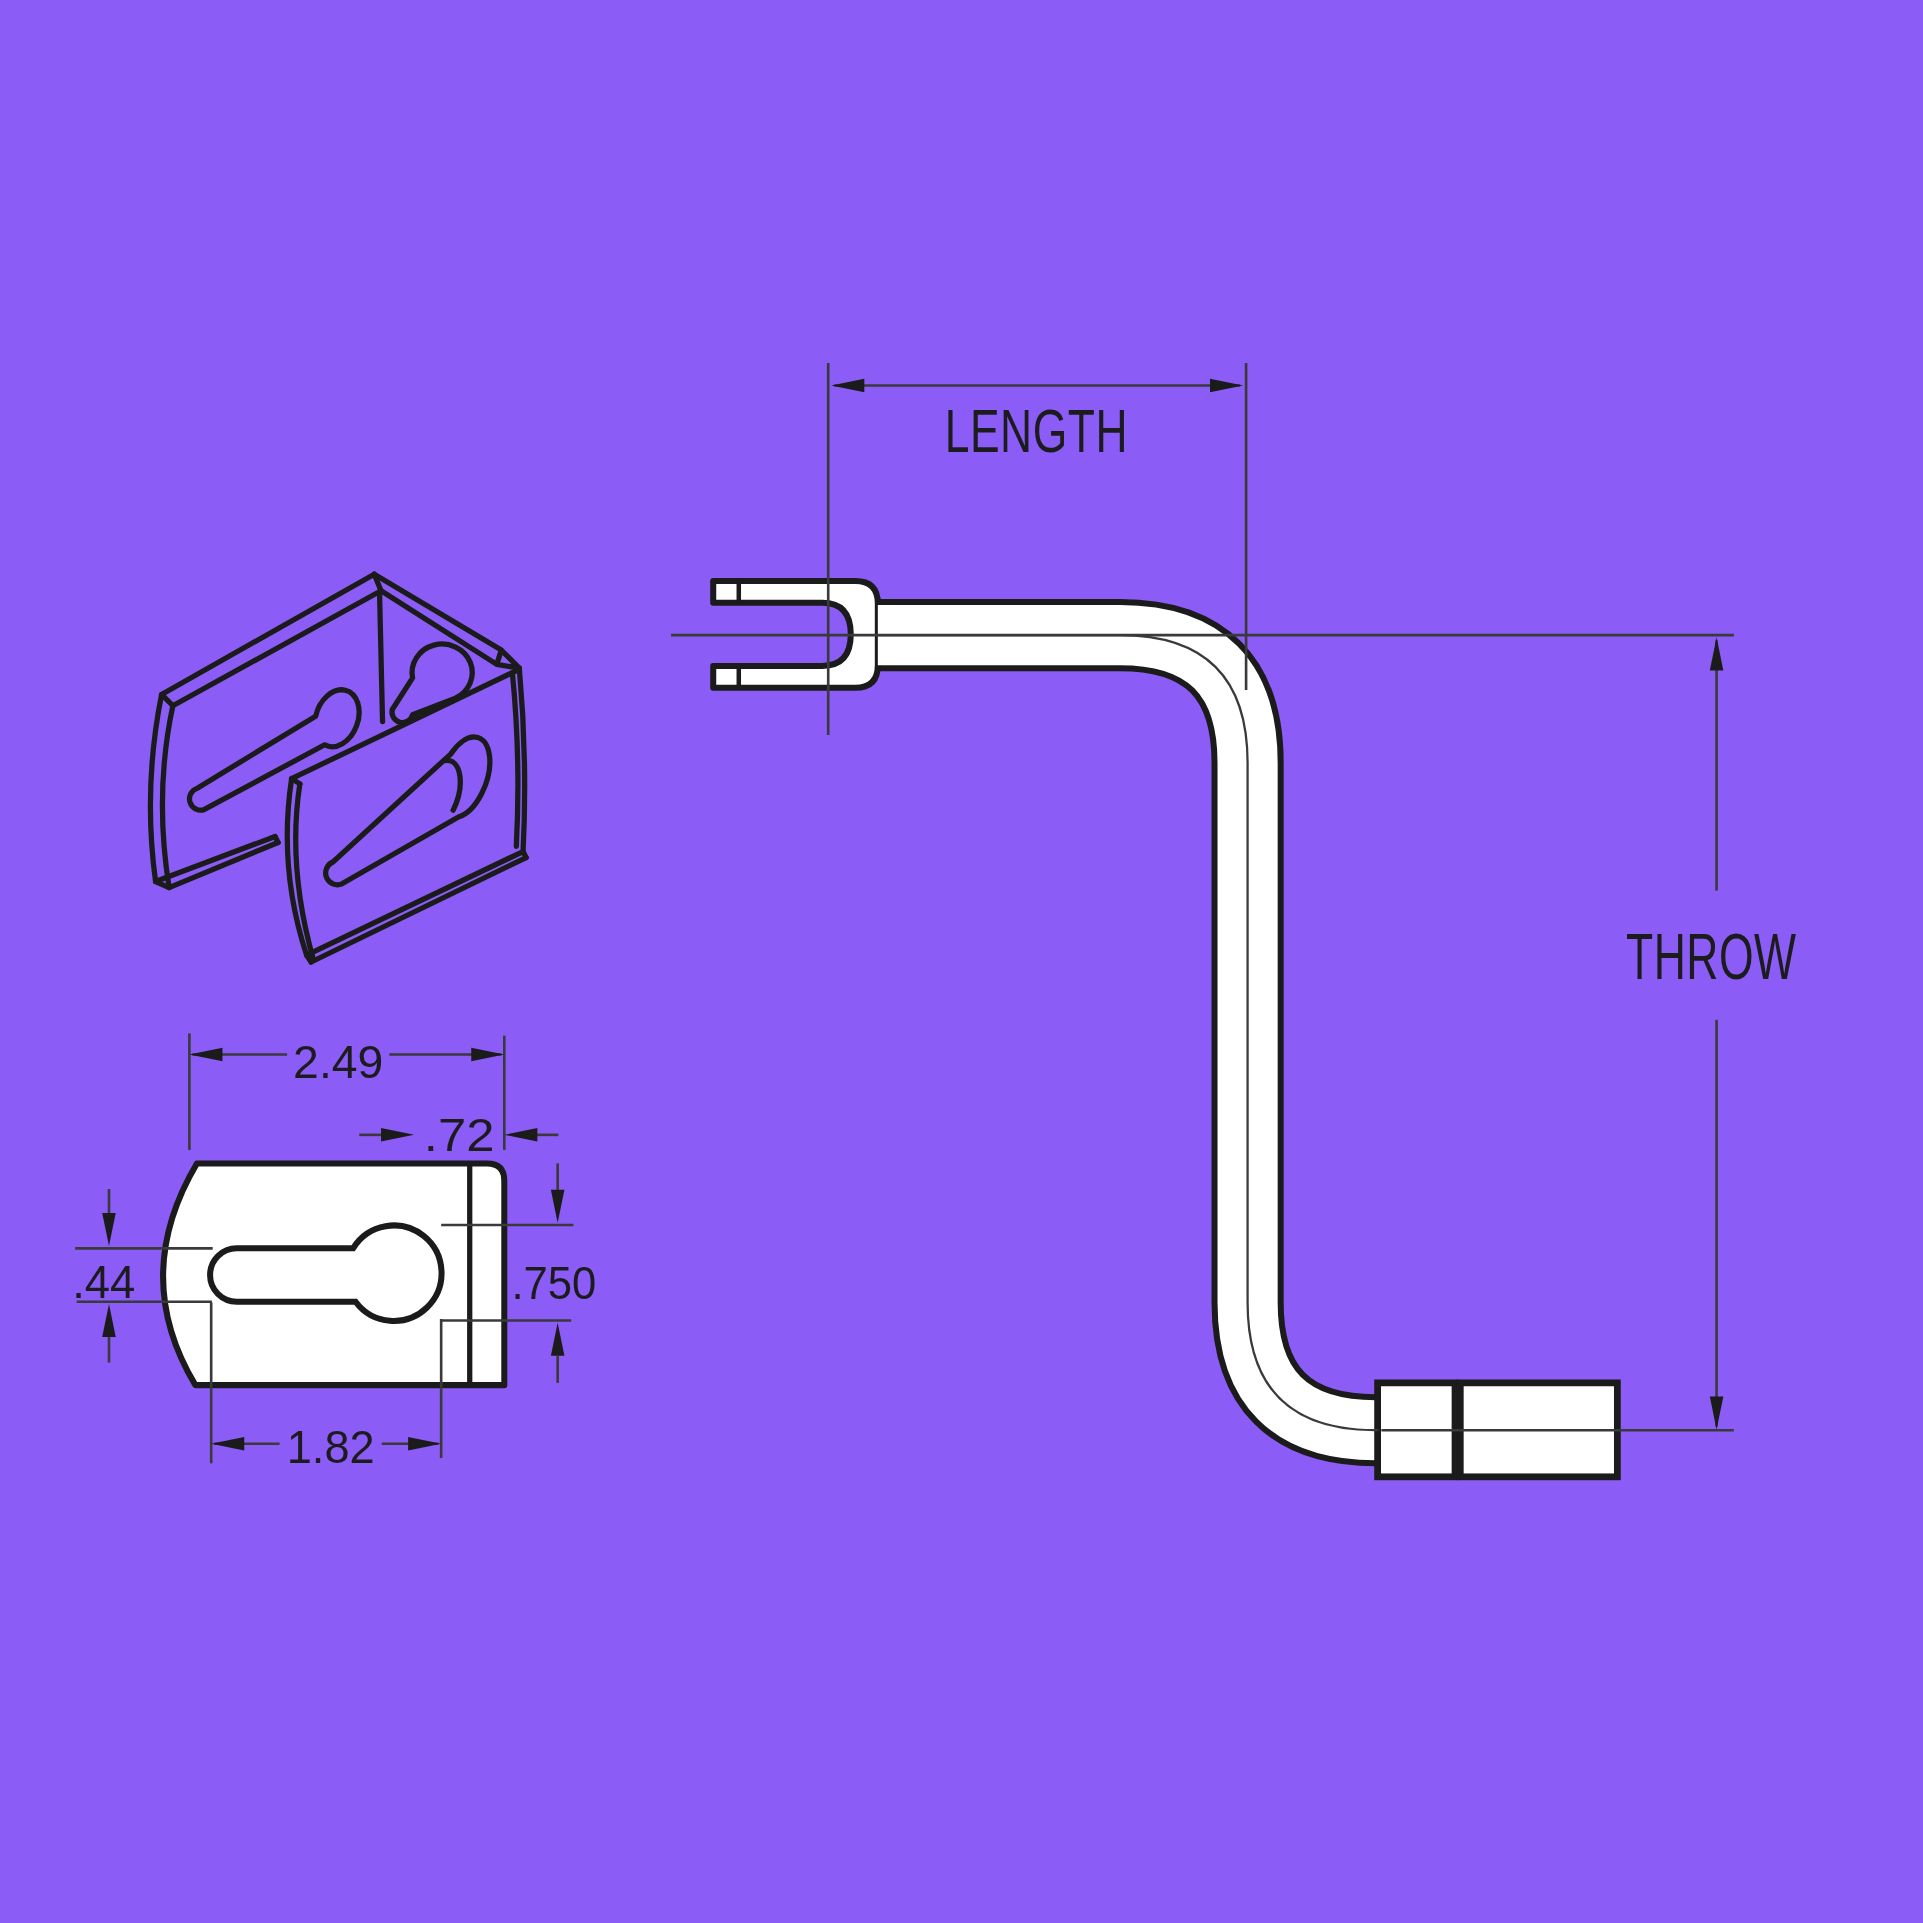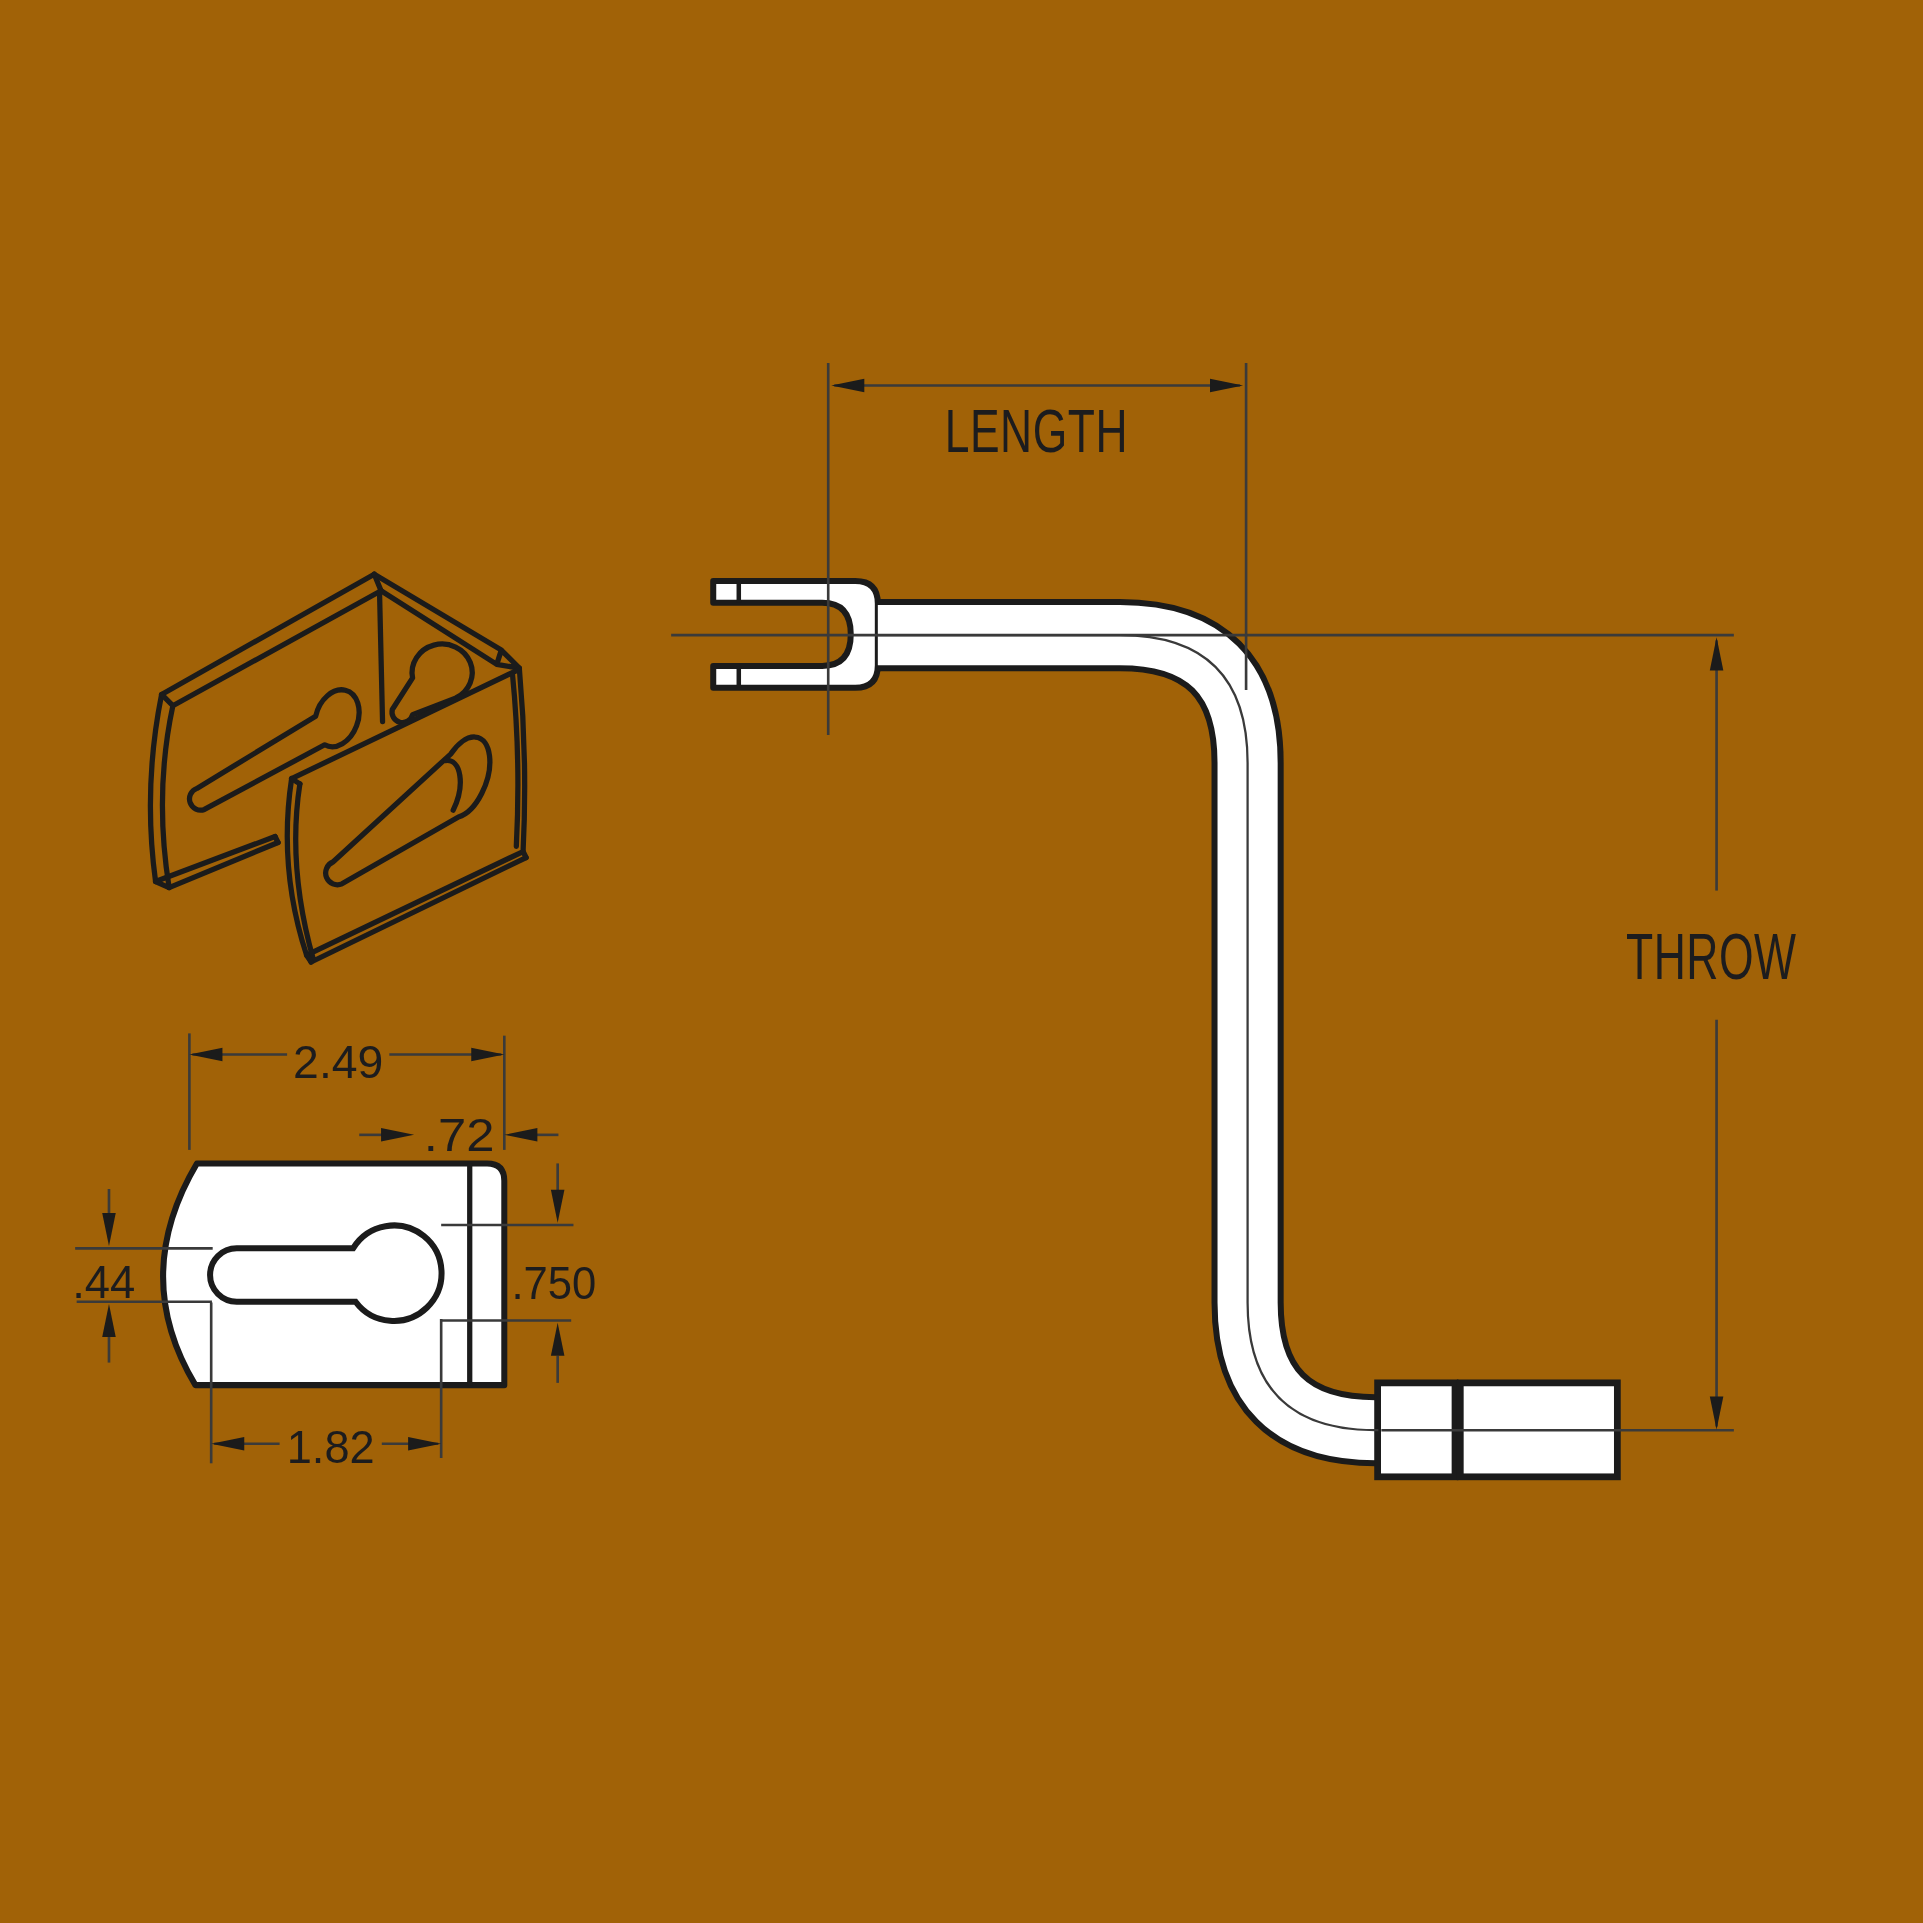--- a/index.html
+++ b/index.html
@@ -7,21 +7,21 @@
     padding: 0;
     background: #ffffff;
     width: 1924px;
     height: 1924px;
     font-family: "Liberation Sans", sans-serif;
   }
   #stage {
     position: relative;
     width: 1924px;
     height: 1924px;
-    background: #a16207;
+    background: #8b5cf6;
     overflow: hidden;
   }
   svg { display: block; }
   text {
     font-family: "Liberation Sans", sans-serif;
     fill: #1c1c1e;
   }
   .lbl  { font-size: 82px; letter-spacing: 1px; }
   .lbl2 { font-size: 85px; letter-spacing: 1px; }
   .dim  { font-size: 62px; }

